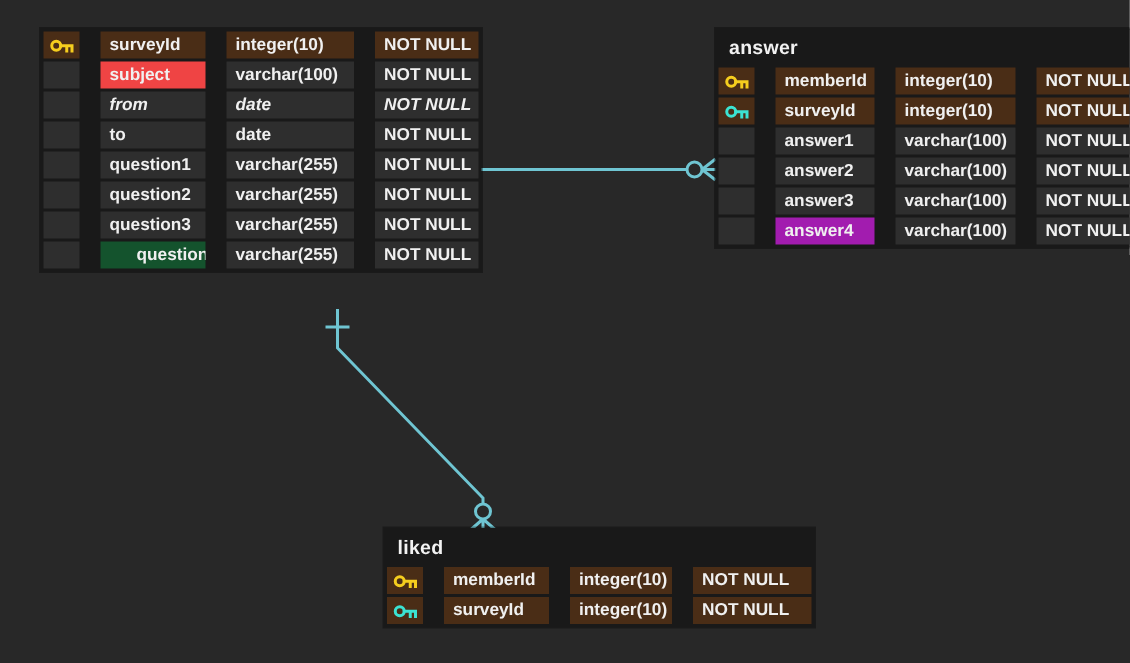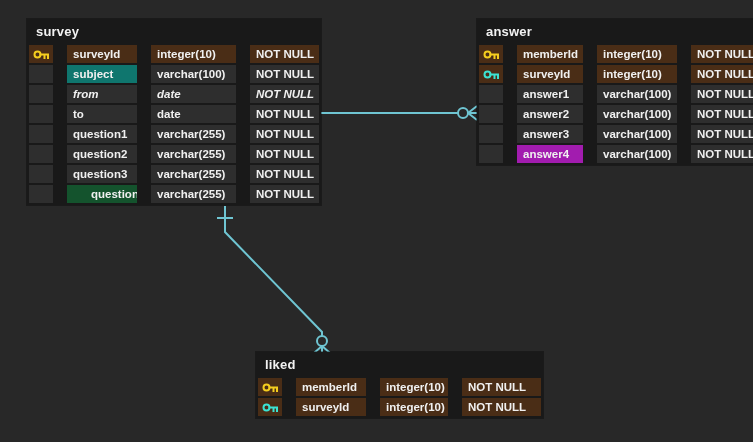--- a/index.html
+++ b/index.html
@@ -69,37 +69,36 @@
       </g>
       <g>
         <path d="M225,206 L225,232 L322,332 L322,336" fill="none" stroke="#6fc5d2" stroke-width="2"></path>
         <path d="M217,218 H233" fill="none" stroke="#6fc5d2" stroke-width="2"></path>
         <path d="M322,346 L314,353 M322,346 L322,353 M322,346 L330,353" fill="none" stroke="#6fc5d2" stroke-width="2"></path>
         <circle cx="322" cy="341" r="5" fill="#282828" stroke="#6fc5d2" stroke-width="2"></circle>
       </g>
     </svg>
 
 <div class="erd-table" style="left: 27px; top: 19px; background: rgb(25, 25, 25);">
-      <div class="erd-header" style="color: rgb(242, 242, 242);">survey</div>
       <div class="erd-row" style="grid-template-columns: 24px 70px 85px 69px;">
         <div class="cell icon-cell" style="background: rgb(74, 45, 22);">
           <svg width="17" height="11" viewBox="0 0 17 11" aria-hidden="true">
             <g fill="none" stroke="#f5cd1e" stroke-width="2" stroke-linecap="square">
               <circle cx="4.5" cy="5.5" r="3"></circle>
               <path d="M7.5,5.5 H15 M11.5,5.5 V9 M15,5.5 V9"></path>
             </g>
           </svg>
         </div>
         <div class="cell text-cell" style="background: rgb(74, 45, 22); color: rgb(240, 240, 240);">surveyId</div>
         <div class="cell text-cell" style="background: rgb(74, 45, 22); color: rgb(240, 240, 240);">integer(10)</div>
         <div class="cell text-cell" style="background: rgb(74, 45, 22); color: rgb(240, 240, 240);">NOT NULL</div>
       </div>
       <div class="erd-row" style="grid-template-columns: 24px 70px 85px 69px;">
         <div class="cell icon-cell" style="background: rgb(46, 46, 46);"></div>
-        <div class="cell text-cell" style="background: #0f766e; color: rgb(240, 240, 240);">subject</div>
+        <div class="cell text-cell" style="background: #ef4444; color: rgb(240, 240, 240);">subject</div>
         <div class="cell text-cell" style="background: rgb(46, 46, 46); color: rgb(240, 240, 240);">varchar(100)</div>
         <div class="cell text-cell" style="background: rgb(46, 46, 46); color: rgb(240, 240, 240);">NOT NULL</div>
       </div>
       <div class="erd-row" style="grid-template-columns: 24px 70px 85px 69px; font-style: italic;">
         <div class="cell icon-cell" style="background: rgb(46, 46, 46);"></div>
         <div class="cell text-cell" style="background: rgb(46, 46, 46); color: rgb(240, 240, 240);">from</div>
         <div class="cell text-cell" style="background: rgb(46, 46, 46); color: rgb(240, 240, 240);">date</div>
         <div class="cell text-cell" style="background: rgb(46, 46, 46); color: rgb(240, 240, 240);">NOT NULL</div>
       </div>
       <div class="erd-row" style="grid-template-columns: 24px 70px 85px 69px;">

